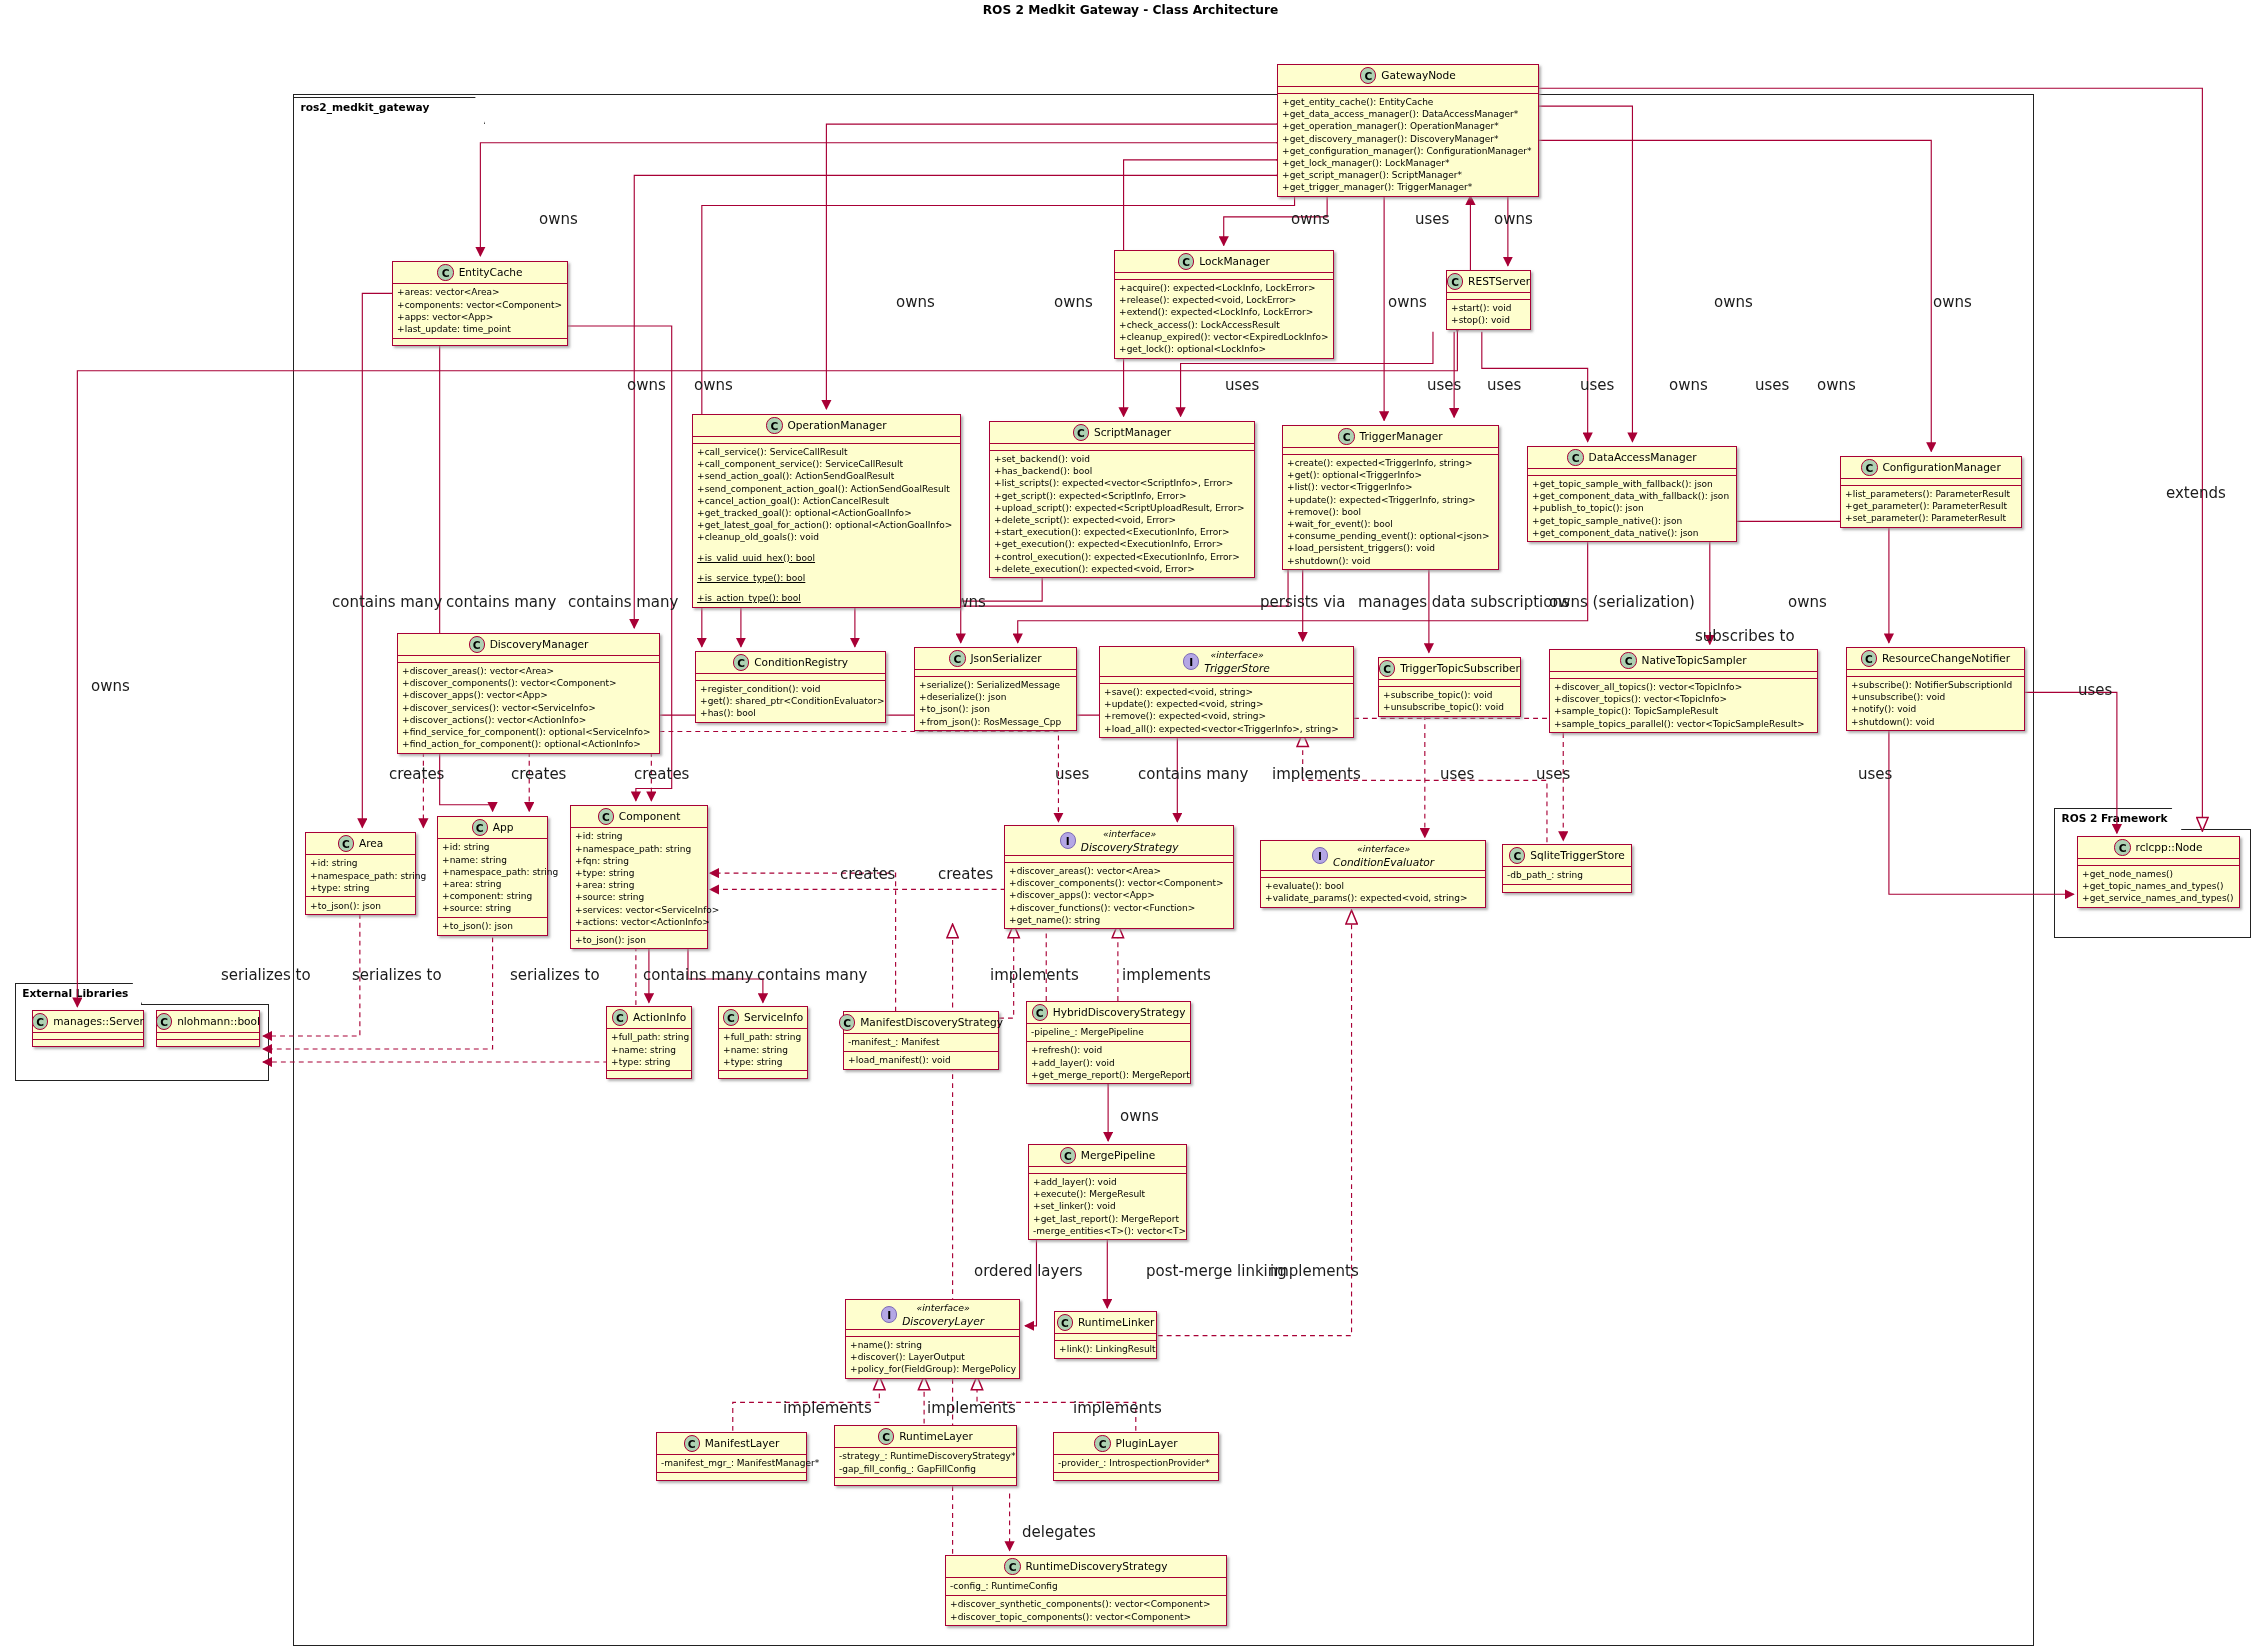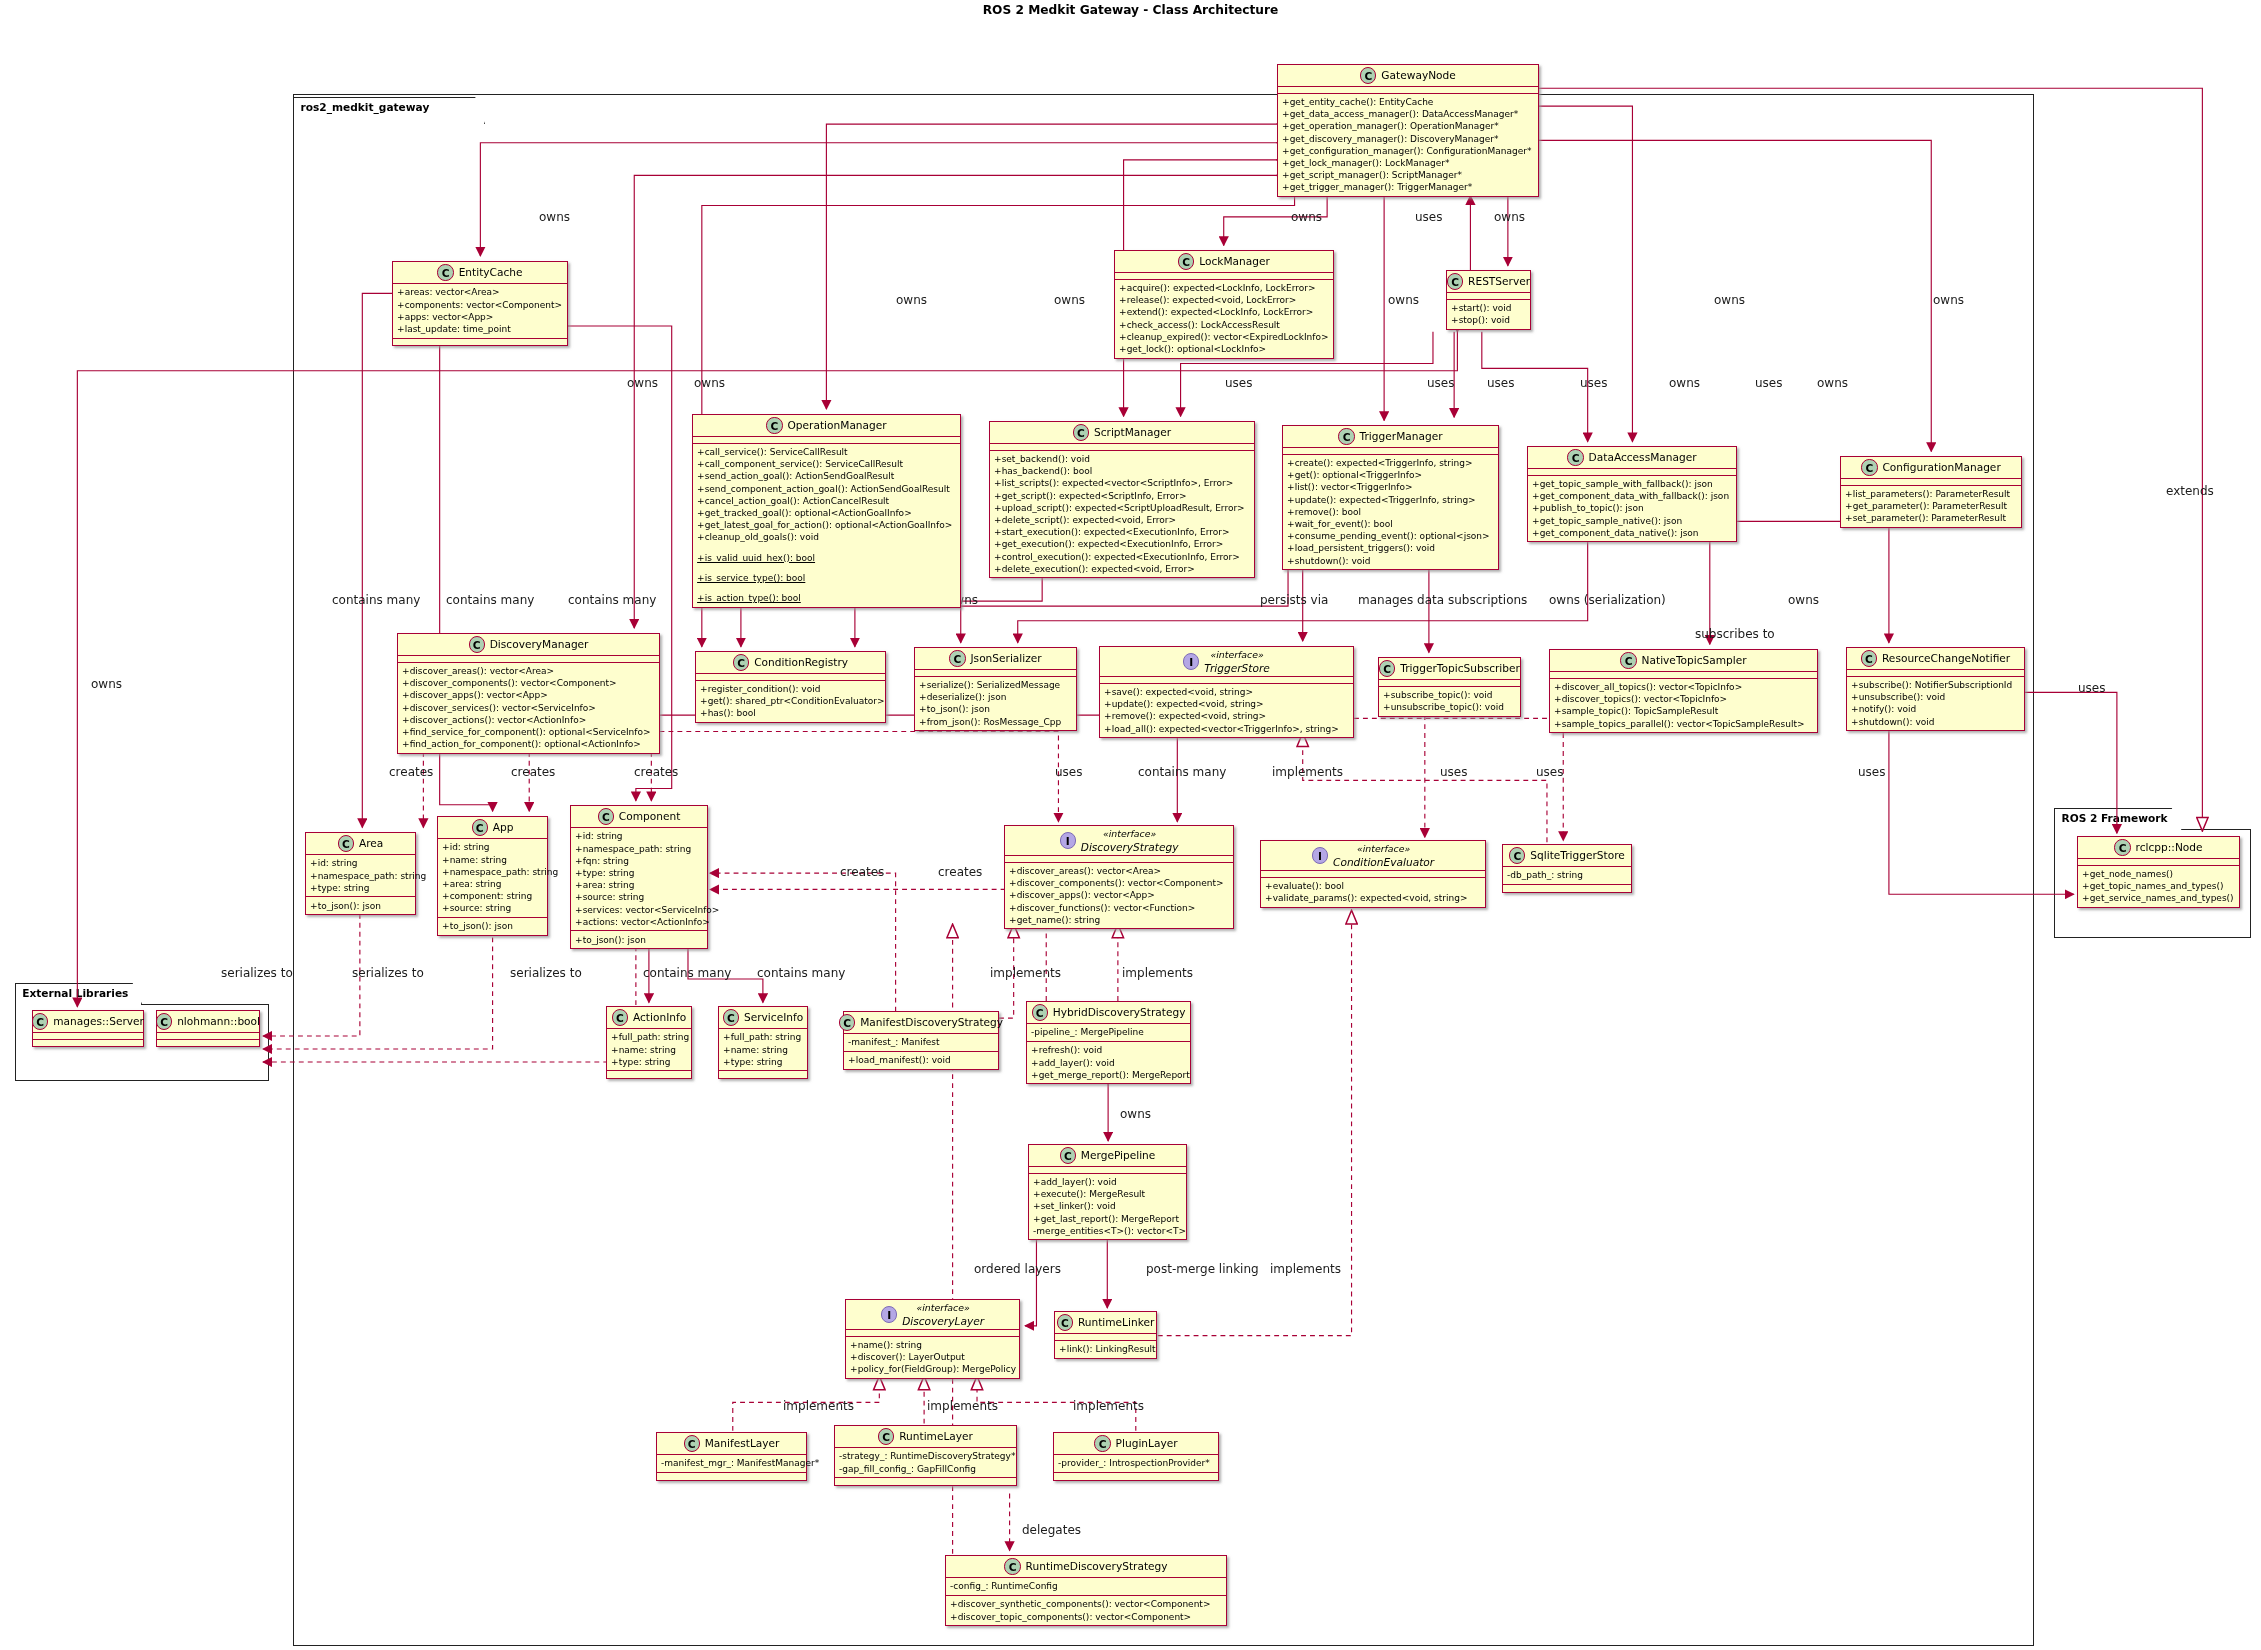--- a/index.html
+++ b/index.html
@@ -3,21 +3,21 @@
 <meta charset="utf-8">
 <style>
   html,body{margin:0;padding:0;background:#ffffff;}
   body{position:relative;width:2261px;height:1651px;font-family:"DejaVu Sans","Liberation Sans",sans-serif;color:#000;}
   .diagram-title{position:absolute;top:3.3px;left:0;width:100%;text-align:center;font-size:12.2px;font-weight:700;z-index:4;}
   .pkg{position:absolute;border:1.2px solid #222;background:transparent;z-index:0;}
   .pkg-tab{position:absolute;border:1.2px solid #222;border-bottom:none;background:#fff;font-size:10.6px;font-weight:700;padding:3.3px 13px 2.4px 6.5px;z-index:0;clip-path:polygon(0 0,calc(100% - 9.8px) 0,100% 100%,0 100%);white-space:nowrap;box-sizing:border-box;}
   svg.edges{position:absolute;top:0;left:0;z-index:1;}
   .edge{fill:none;stroke:#A80036;stroke-width:1.4;}
   .edge.dashed{stroke-dasharray:6,5;}
-  .edge-label{position:absolute;font-size:12px;color:#1b1b1b;white-space:nowrap;z-index:2;}
+  .edge-label{position:absolute;font-size:15px;color:#1b1b1b;white-space:nowrap;z-index:2;}
   .uml-class{position:absolute;background:#FEFECE;border:1.2px solid #A80036;box-shadow:2.4px 2.4px 2.4px rgba(150,150,150,.75);box-sizing:border-box;z-index:3;}
   .uml-head{display:flex;align-items:center;justify-content:center;gap:4.9px;padding:2.4px 4.9px;border-bottom:1.2px solid #A80036;}
   .circ{flex:0 0 auto;width:16.3px;height:16.3px;border-radius:50%;border:1.2px solid #A80036;display:flex;align-items:center;justify-content:center;font-size:10.6px;font-weight:700;box-sizing:border-box;}
   .circ.c{background:#ADD1B2;}
   .circ.i{background:#B4A7E5;border-color:#7d6bb5;}
   .uml-name{font-size:10.6px;line-height:12.2px;text-align:center;}
   .uml-name .stereo{display:block;font-size:9.4px;font-style:italic;}
   .uml-name.iface{font-style:italic;}
   .compartment{padding:2.4px 4.1px;min-height:6.5px;box-sizing:border-box;}
   .compartment.attrs{border-bottom:1.2px solid #A80036;}

